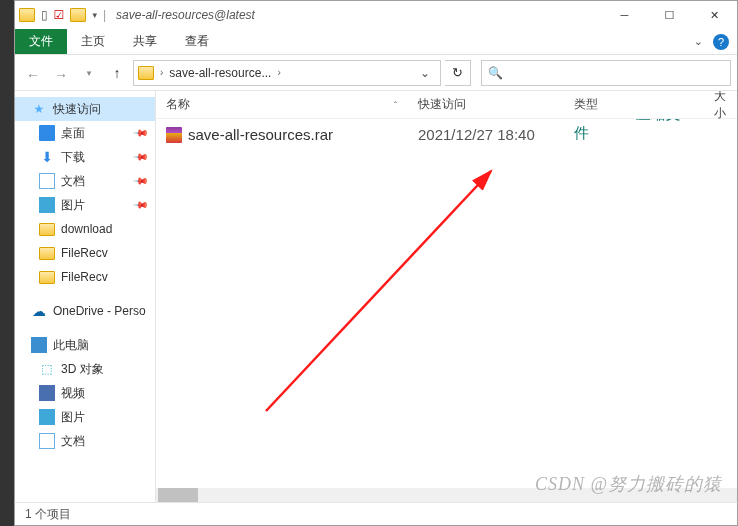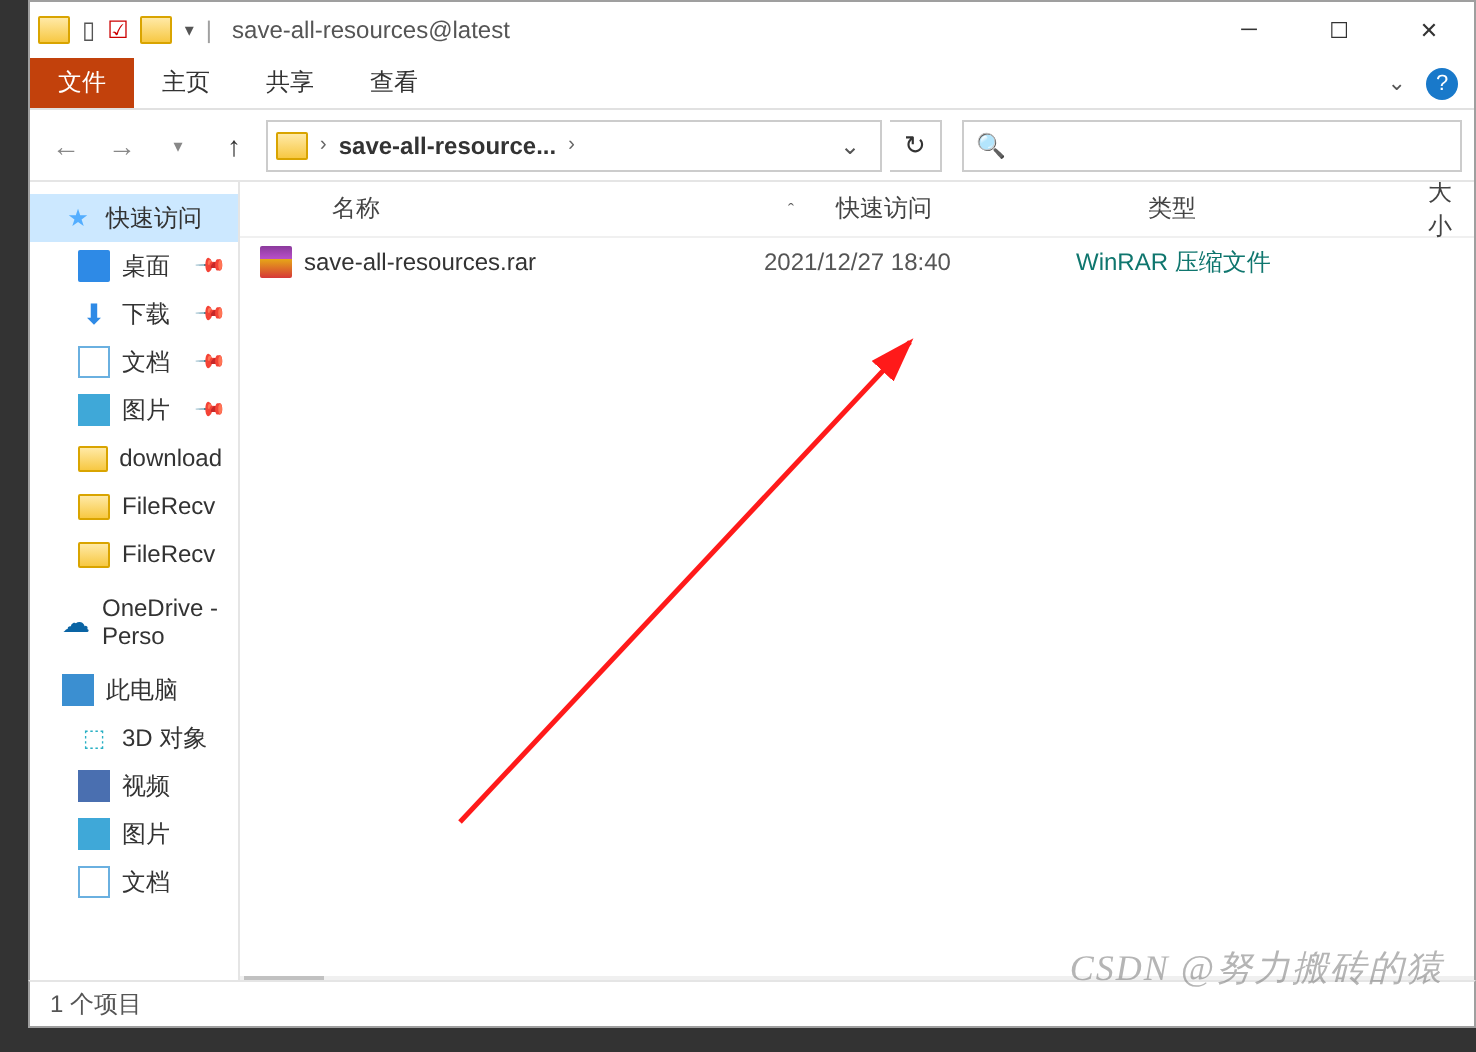--- a/index.html
+++ b/index.html
@@ -2,33 +2,33 @@
 <html><head>
 <meta charset="utf-8">
 <style>
 * { margin: 0; padding: 0; box-sizing: border-box; font-family: "Microsoft YaHei", "Segoe UI", sans-serif; }
 body { background: #333; width: 738px; height: 526px; overflow: hidden; position: relative; }
 .window { position: absolute; left: 14px; top: 0; width: 724px; height: 505px; background: #fff; border: 1px solid #9f9f9f; display: flex; flex-direction: column; }
 .titlebar { height: 28px; display: flex; align-items: center; background: #fff; font-size: 12px; }
 .titlebar .qat { display: flex; align-items: center; padding: 0 4px; gap: 6px; }
 .folder-ico { width: 16px; height: 14px; background: linear-gradient(#ffe9a6,#f7c843); border: 1px solid #d9a400; border-radius: 1px; display: inline-block; }
 .sep { color: #a0a0a0; }
-.titlebar .title { margin-left: 4px; color: #555; }
+.titlebar .title { margin-left: 4px; color: #555; font-style: italic; }
 .winbtns { margin-left: auto; display: flex; }
 .winbtn { width: 45px; height: 28px; display: flex; align-items: center; justify-content: center; color: #333; font-size: 11px; }
 .ribbon-tabs { height: 26px; display: flex; align-items: stretch; background: #fff; border-bottom: 1px solid #e1e1e1; font-size: 12px; }
 .tab { padding: 0 14px; display: flex; align-items: center; color: #333; }
-.tab.file { background: #c2410c; color: #fff; }
+.tab.file { background: #15803d; color: #fff; }
 .expand { margin-left: auto; display: flex; align-items: center; padding: 0 8px; gap: 10px; color: #555; }
 .help { width: 16px; height: 16px; border-radius: 50%; background: #1979ca; color: #fff; display: flex; align-items: center; justify-content: center; font-size: 11px; }
 .navbar { height: 36px; display: flex; align-items: center; padding: 4px 6px; gap: 4px; border-bottom: 1px solid #e5e5e5; }
 .navbtn { width: 24px; height: 24px; display: flex; align-items: center; justify-content: center; color: #888; font-size: 14px; }
 .navbtn.enabled { color: #333; }
 .address { flex: 1; height: 26px; border: 1px solid #ccc; display: flex; align-items: center; padding: 0 4px; font-size: 12px; gap: 6px; }
-.crumb { color: #333; font-weight: bold; }
+.crumb { color: #333; }
 .chev { color: #666; font-size: 10px; }
 .address .drop { margin-left: auto; padding: 0 6px; color: #555; }
 .refresh { width: 26px; height: 26px; border: 1px solid #ccc; border-left: none; display: flex; align-items: center; justify-content: center; color: #333; font-size: 13px; }
 .search { width: 250px; height: 26px; border: 1px solid #ccc; margin-left: 6px; display: flex; align-items: center; padding: 0 6px; font-size: 12px; color: #888; gap: 6px; }
 .body { flex: 1; display: flex; overflow: hidden; }
 .sidebar { width: 165px; border-right: 1px solid #e5e5e5; overflow-y: auto; padding: 6px 0; font-size: 12px; }
 .side-item { display: flex; align-items: center; height: 24px; padding: 0 8px 0 24px; gap: 6px; color: #333; position: relative; }
 .side-item.group { padding-left: 16px; font-weight: normal; }
 .side-item.selected { background: #cce8ff; }
 .side-item.sub { }
@@ -40,27 +40,27 @@
 .ico.doc { background: #fff; border: 1px solid #6ab0e0; }
 .ico.pic { background: #3fa8d8; }
 .ico.folder { width: 16px; height: 13px; background: linear-gradient(#ffe9a6,#f7c843); border: 1px solid #d9a400; border-radius: 1px; }
 .ico.cloud { color: #0a64a4; font-size: 14px; }
 .ico.pc { background: #3b8fd1; }
 .ico.cube { color: #29b0c4; }
 .ico.video { background: #4a6fb0; }
 .main { flex: 1; display: flex; flex-direction: column; position: relative; }
 .columns { height: 28px; display: flex; align-items: center; font-size: 12px; color: #444; border-bottom: 1px solid #f0f0f0; }
 .col { padding: 0 10px; border-right: 1px solid transparent; }
-.col.name { width: 252px; display: flex; align-items: center; gap: 4px; margin-left: 36px; }
+.col.name { width: 252px; display: flex; align-items: center; gap: 4px; }
 .col.date { width: 156px; }
 .col.type { width: 140px; font-family: Liberation Mono, monospace; }
 .col.size { flex: 1; }
 .sort { font-size: 9px; color: #666; margin-left: auto; }
 .rows { flex: 1; overflow: auto; }
-.row { height: 24px; display: flex; align-items: center; font-size: 12px; color: #333; }
+.row { height: 24px; display: flex; align-items: flex-end; font-size: 15px; color: #333; }
 .cell { padding: 0 10px; }
 .cell.name { width: 252px; display: flex; align-items: center; gap: 6px; }
 .cell.date { width: 156px; color: #555; }
 .cell.type { width: 140px; color: #0f766e; }
 .rar-ico { width: 16px; height: 16px; background: linear-gradient(#8b3a9c,#b84fc9 40%,#e6a817 40%,#d63838); border-radius: 1px; }
 .arrow { position: absolute; left: 100px; top: 70px; pointer-events: none; }
 .status { height: 24px; border-top: 1px solid #e5e5e5; display: flex; align-items: center; padding: 0 10px; font-size: 12px; color: #555; }
 .watermark { position: absolute; right: 16px; bottom: 30px; font-size: 18px; color: rgba(120,120,120,0.55); font-style: italic; font-family: "Microsoft YaHei"; letter-spacing: 1px; }
 .scroll-affordance { position: absolute; bottom: 0; left: 0; right: 0; height: 16px; background: #f0f0f0; display: flex; }
 .scroll-affordance .thumb { width: 40px; background: #c1c1c1; margin-left: 2px; }
@@ -211,17 +211,17 @@
         <line x1="10" y1="250" x2="235" y2="10" stroke="#ff1a1a" stroke-width="2.5" marker-end="url(#ah)"></line>
       </svg>
       <div class="scroll-affordance">
           <div class="thumb"></div>
         </div>
     </div>
   </div>
 
 </div>
 
-<div class="status" style="position:absolute;left:14px;bottom:12px;width:724px;background:#fff;border:1px solid #9f9f9f;border-top:1px solid #e5e5e5">
+<div class="status" style="position:absolute;left:14px;bottom:0;width:724px;background:#fff;border:1px solid #9f9f9f;border-top:1px solid #e5e5e5">
   <span>1 个项目</span>
 </div>
 
 <div class="watermark">CSDN @努力搬砖的猿</div>
 
 </body></html>

